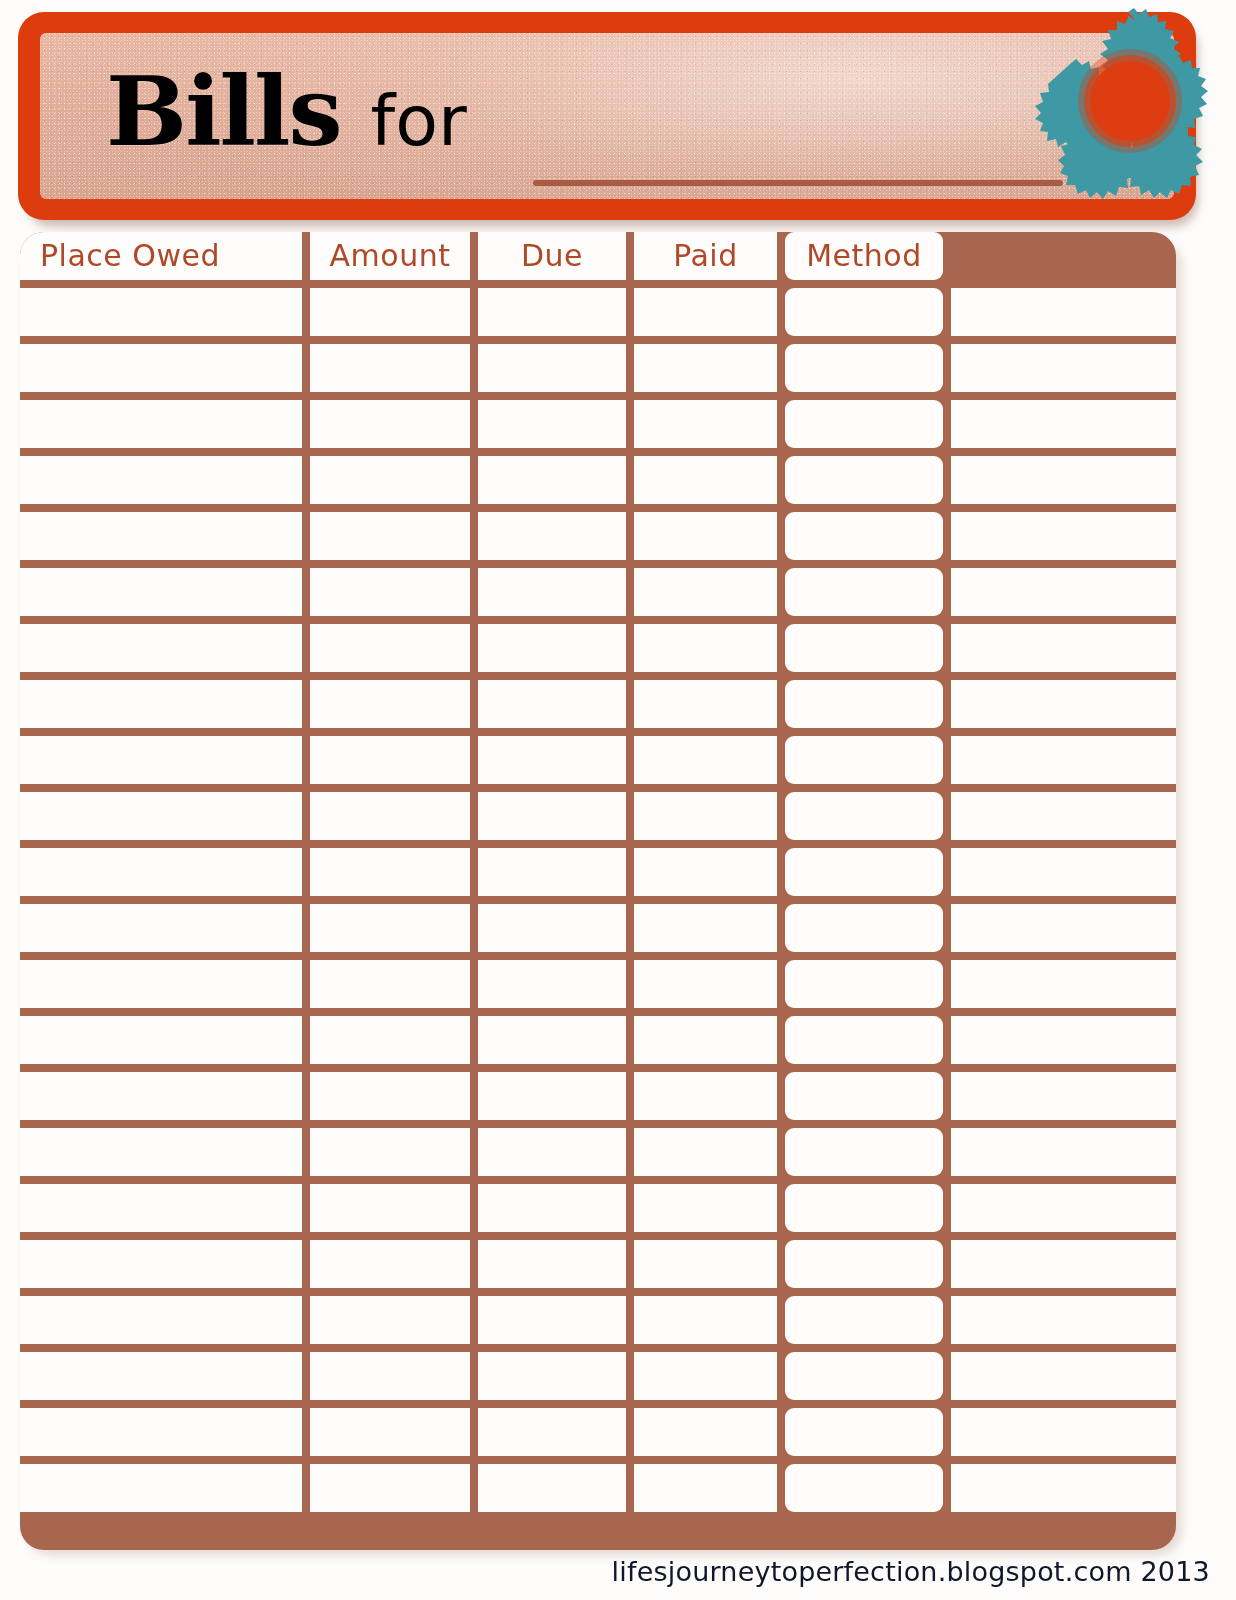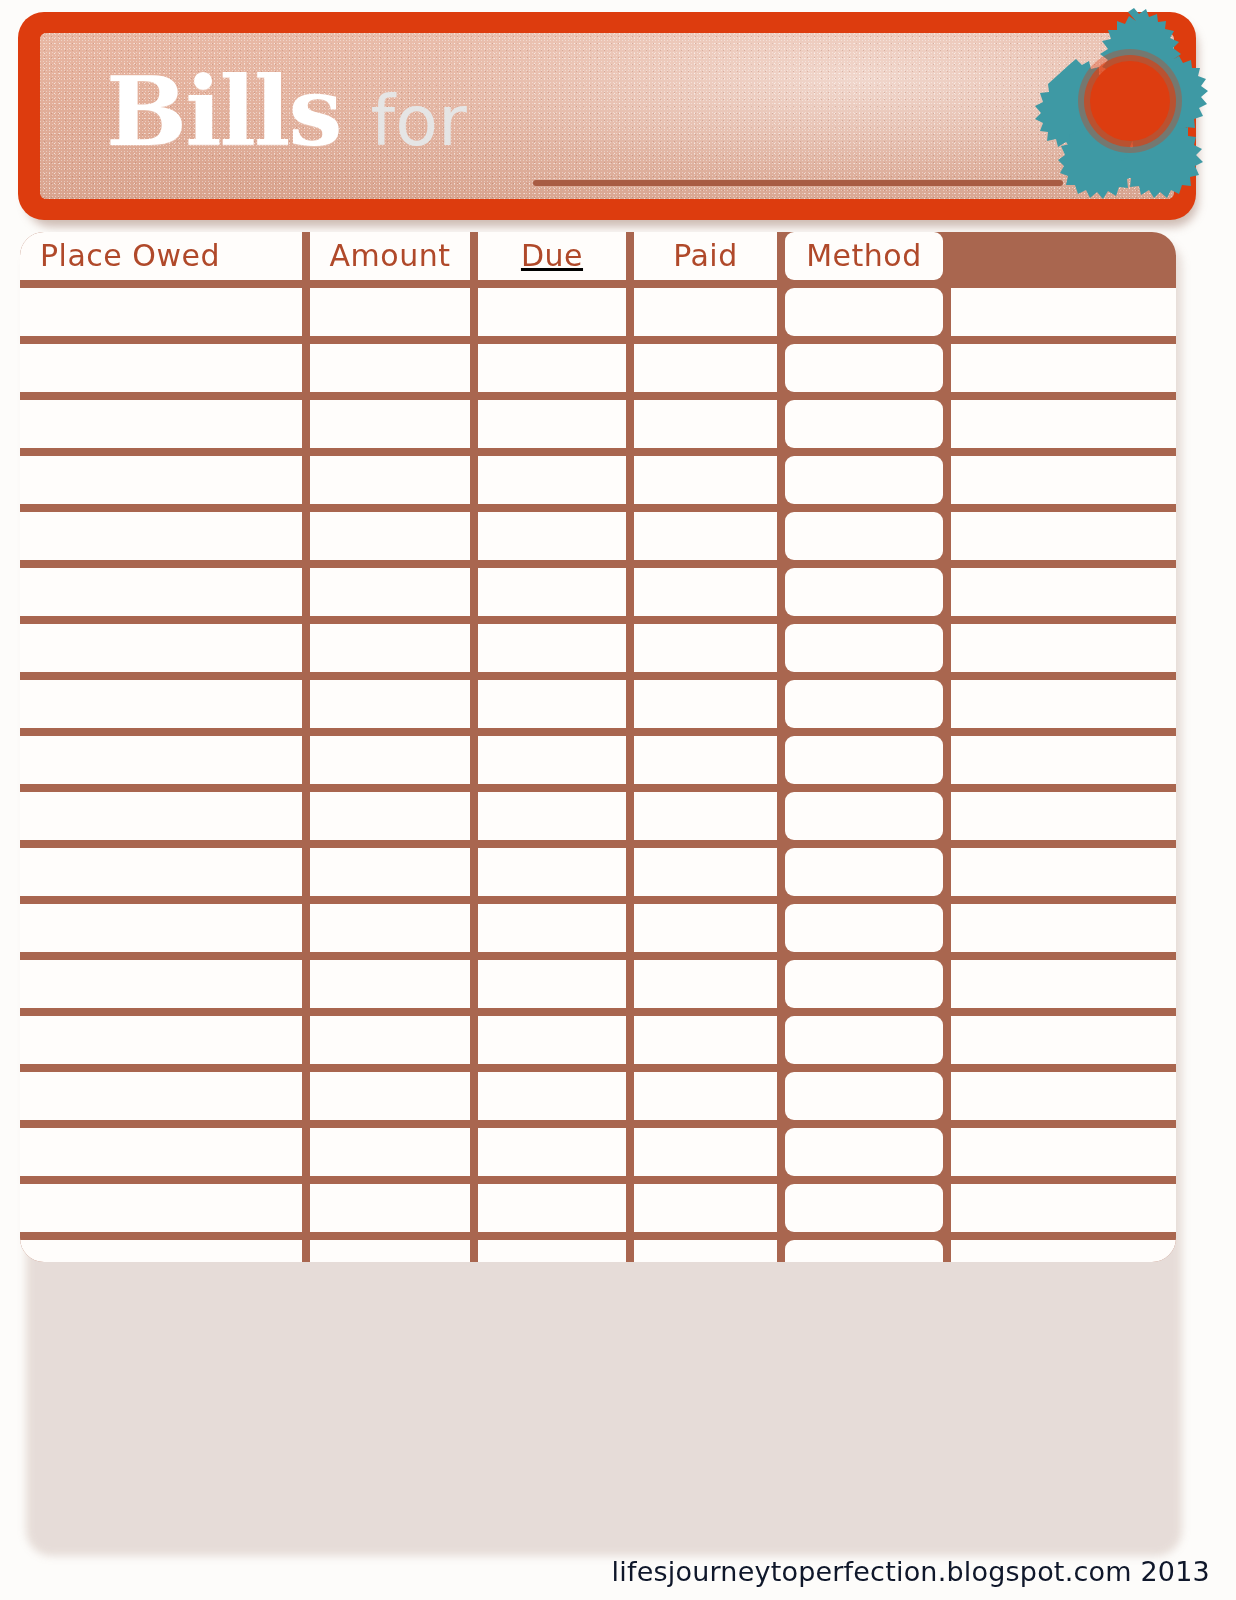--- a/index.html
+++ b/index.html
@@ -84,30 +84,30 @@
     display: flex;
     align-items: baseline;
     white-space: nowrap;
     z-index: 3;
   }
   .title-bills {
     font-family: "DejaVu Serif", "Liberation Serif", serif;
     font-weight: bold;
     font-size: 96px;
     line-height: 1;
-    color: #ffffff;
+    color: #000000;
     letter-spacing: -2px;
     text-shadow: 0 1px 0 rgba(255,255,255,0.22);
   }
   .title-for {
     font-family: "DejaVu Sans", "Liberation Sans", sans-serif;
     font-weight: 400;
     font-size: 70px;
     line-height: 1;
-    color: #e5e5e5;
+    color: #000000;
     margin-left: 30px;
   }
   .title-blank-line {
     position: absolute;
     left: 515px;
     top: 168px;
     width: 530px;
     height: 6px;
     background: #a85c43;
     border-radius: 3px;
@@ -134,21 +134,21 @@
     height: 1316px;
     border-radius: 26px;
     background: rgba(130, 80, 60, 0.18);
     filter: blur(4px);
   }
   .table-frame {
     position: absolute;
     left: 20px;
     top: 232px;
     width: 1156px;
-    height: 1030px;
+    height: 1318px;
     border-radius: 24px;
     background: #a9664f;
     box-sizing: border-box;
     overflow: hidden;
   }
   .grid {
     width: 100%;
     height: 100%;
     display: flex;
     flex-direction: column;
@@ -164,21 +164,21 @@
   .row.body-row { height: 48px; }
 
   .cell {
     background: #fffdfb;
     box-sizing: border-box;
     height: 100%;
   }
   
   .c-place  { width: 282px; }
   .c-amount { width: 160px; text-align: center; }
-  .c-due    { width: 148px; text-decoration: underline; }
+  .c-due    { width: 148px; }
   .c-paid   { width: 143px; }
   .c-method { width: 158px; border-radius: 9px; }
   .c-notes  { flex: 1 1 auto; }
 
   .header-row .cell {
     display: flex;
     align-items: center;
     padding-left: 20px;
   }
   .header-label {

